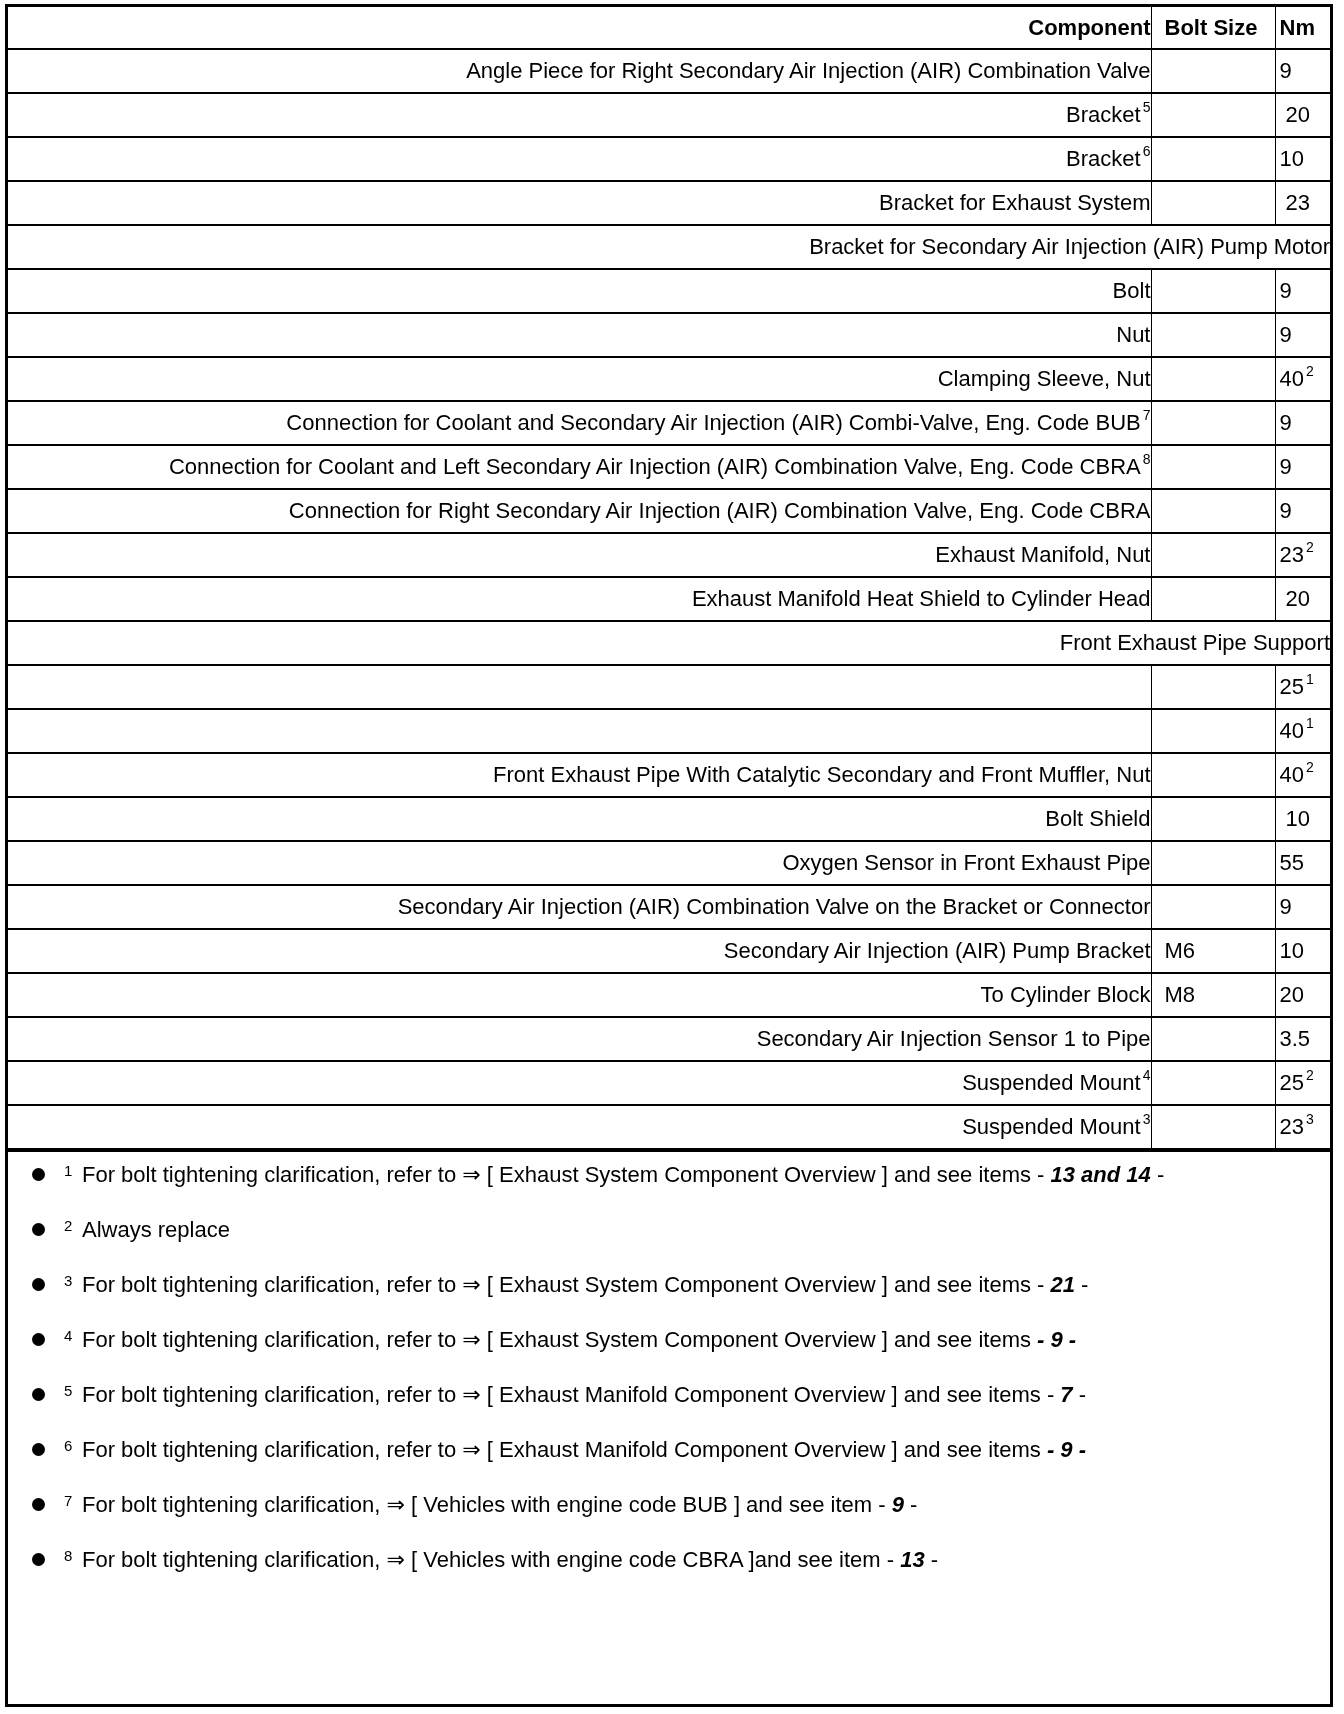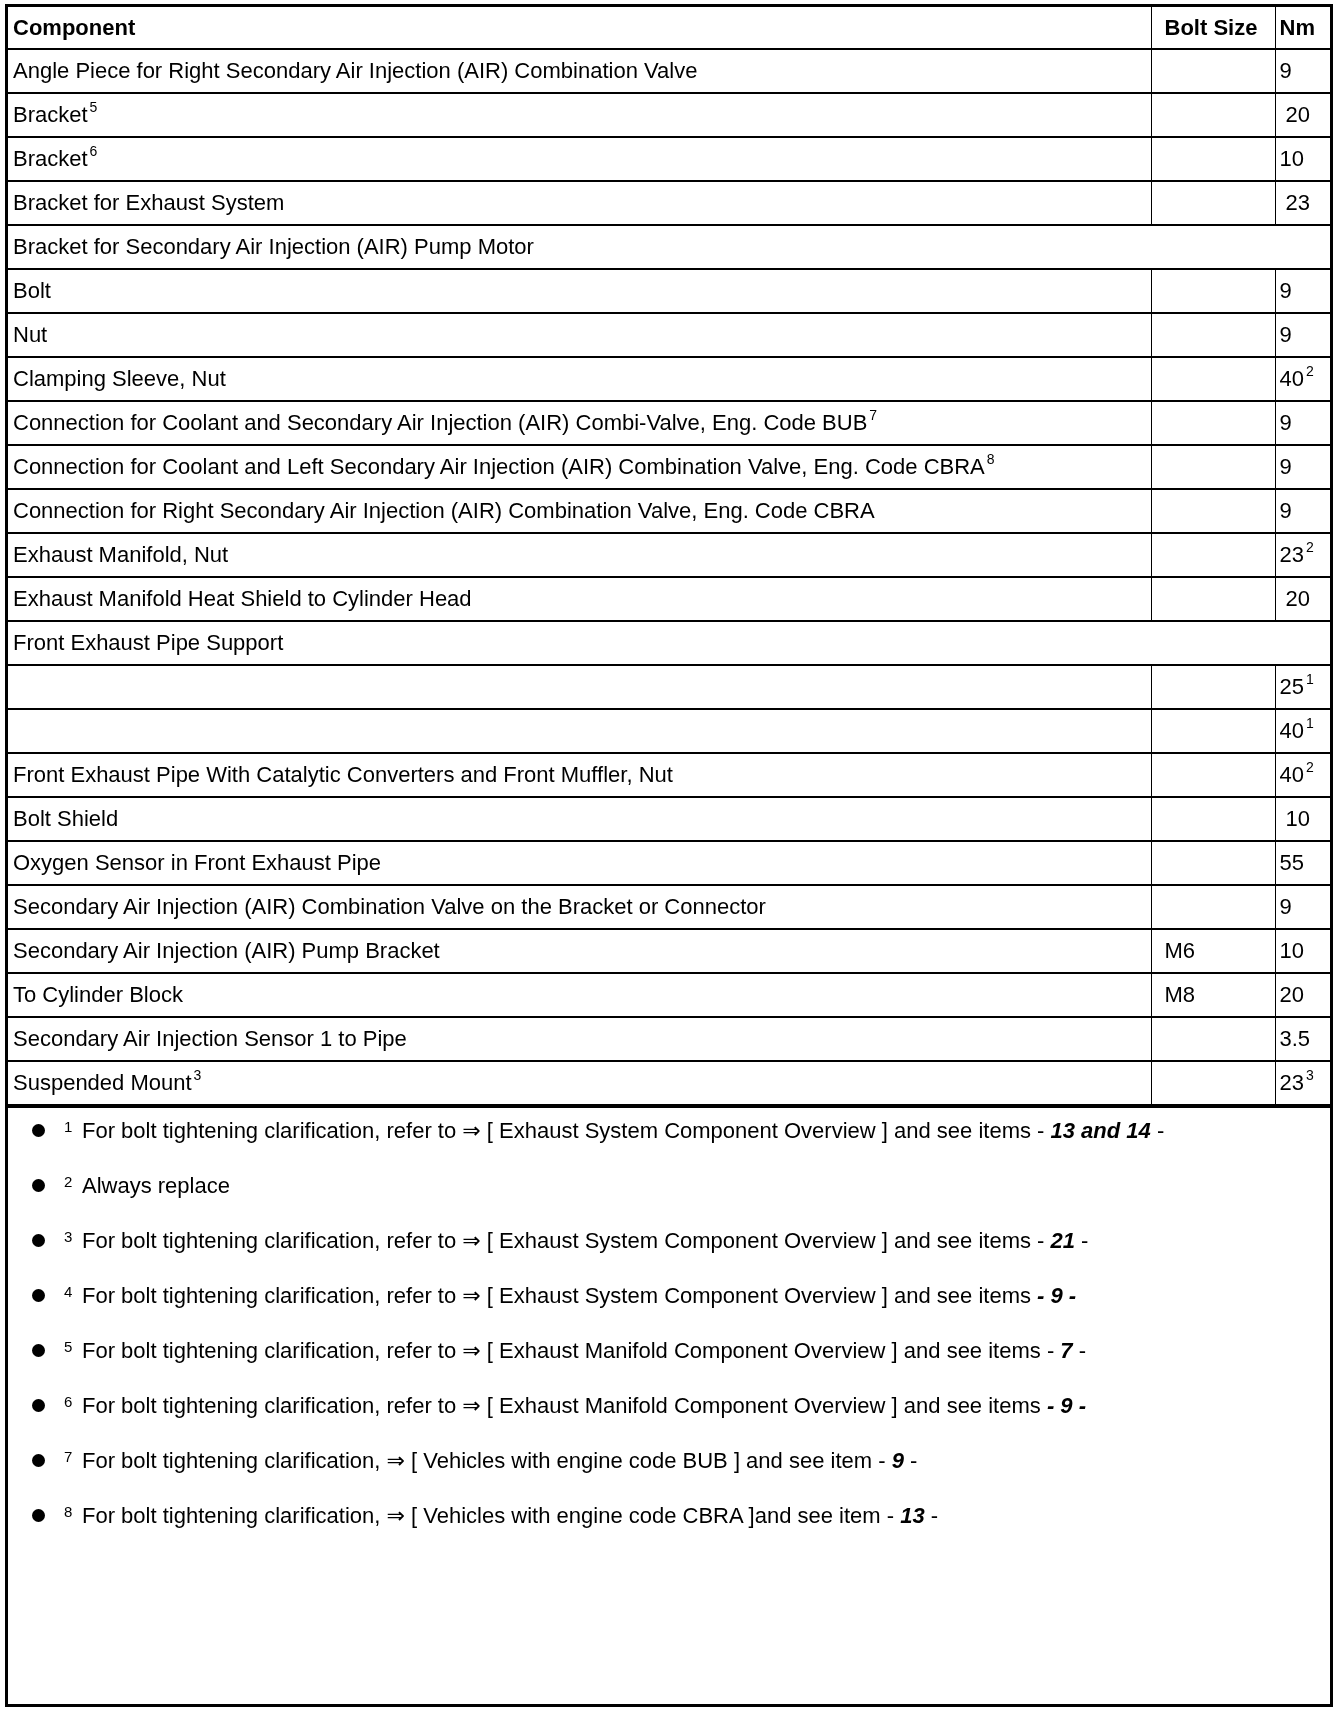--- a/index.html
+++ b/index.html
@@ -42,21 +42,21 @@
     vertical-align: middle;
     white-space: pre;
     overflow: hidden;
   }
   table.spec tr { border-bottom: 2px solid #000; }
   table.spec th {
     font-weight: bold;
     height: 41px;
   }
   table.spec tr:first-child th { border-top: none; }
-  table.spec tr td:first-child, table.spec tr th:first-child { border-left: none; }
+  table.spec tr td:first-child, table.spec tr th:first-child { border-left: none; text-align: right; }
   table.spec tr td:last-child, table.spec tr th:last-child { border-right: none; }
   table.spec th.bolt-h, table.spec td.bolt { padding-left: 13px; }
   table.spec th.nm-h, table.spec td.nm { padding-left: 4px; }
   sup {
     font-size: 14px;
     line-height: 0;
     position: relative;
     top: -2px;
     vertical-align: super;
     margin-left: 2px;
@@ -180,21 +180,21 @@
           <td><span></span></td>
           <td class="bolt"></td>
           <td class="nm"><span>25</span><sup>1</sup></td>
         </tr>
         <tr>
           <td><span></span></td>
           <td class="bolt"></td>
           <td class="nm"><span>40</span><sup>1</sup></td>
         </tr>
         <tr>
-          <td><span>Front Exhaust Pipe With Catalytic Converters and Front Muffler, Nut</span></td>
+          <td><span>Front Exhaust Pipe With Catalytic Secondary and Front Muffler, Nut</span></td>
           <td class="bolt"></td>
           <td class="nm"><span>40</span><sup>2</sup></td>
         </tr>
         <tr>
           <td><span>Bolt Shield</span></td>
           <td class="bolt"></td>
           <td class="nm"><span> 10</span></td>
         </tr>
         <tr>
           <td><span>Oxygen Sensor in Front Exhaust Pipe</span></td>
@@ -213,20 +213,25 @@
         </tr>
         <tr>
           <td><span>To Cylinder Block</span></td>
           <td class="bolt">M8</td>
           <td class="nm"><span>20</span></td>
         </tr>
         <tr>
           <td><span>Secondary Air Injection Sensor 1 to Pipe</span></td>
           <td class="bolt"></td>
           <td class="nm"><span>3.5</span></td>
+        </tr>
+        <tr>
+          <td><span>Suspended Mount</span><sup>4</sup></td>
+          <td class="bolt"></td>
+          <td class="nm"><span>25</span><sup>2</sup></td>
         </tr>
         <tr>
           <td><span>Suspended Mount</span><sup>3</sup></td>
           <td class="bolt"></td>
           <td class="nm"><span>23</span><sup>3</sup></td>
         </tr>
       </tbody>
   </table>
 
   <ul class="notes" id="notes-list">

